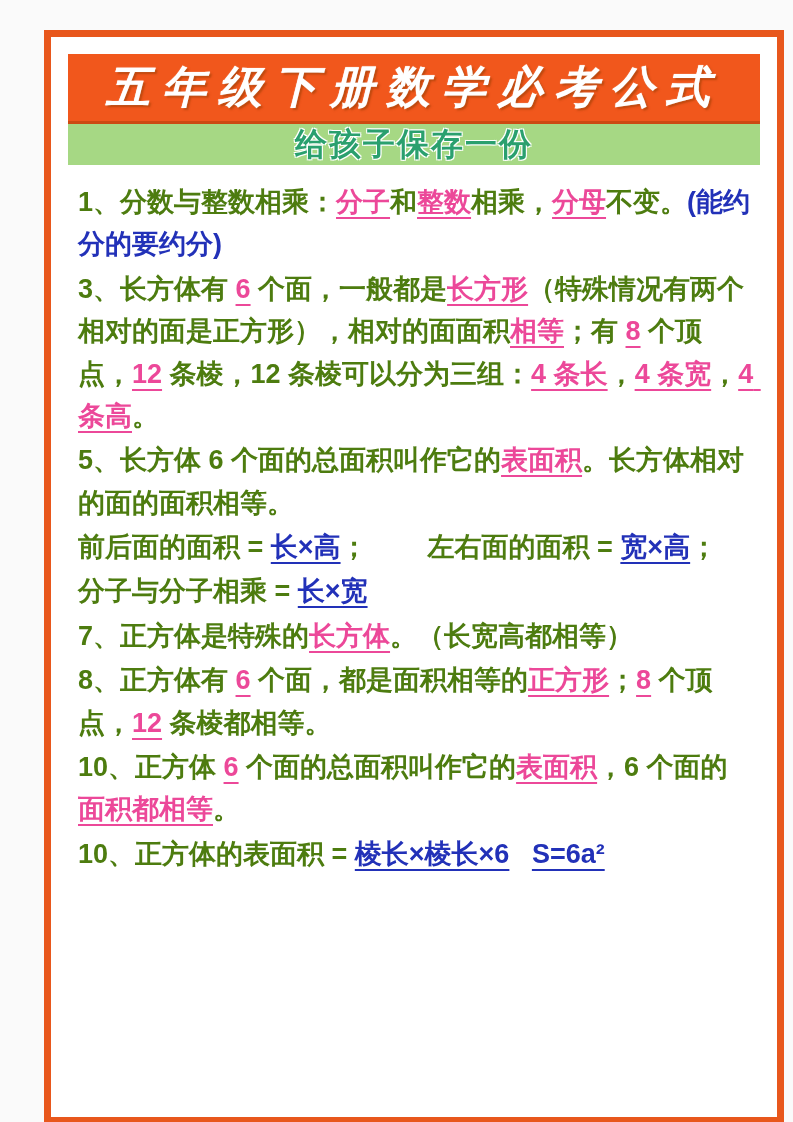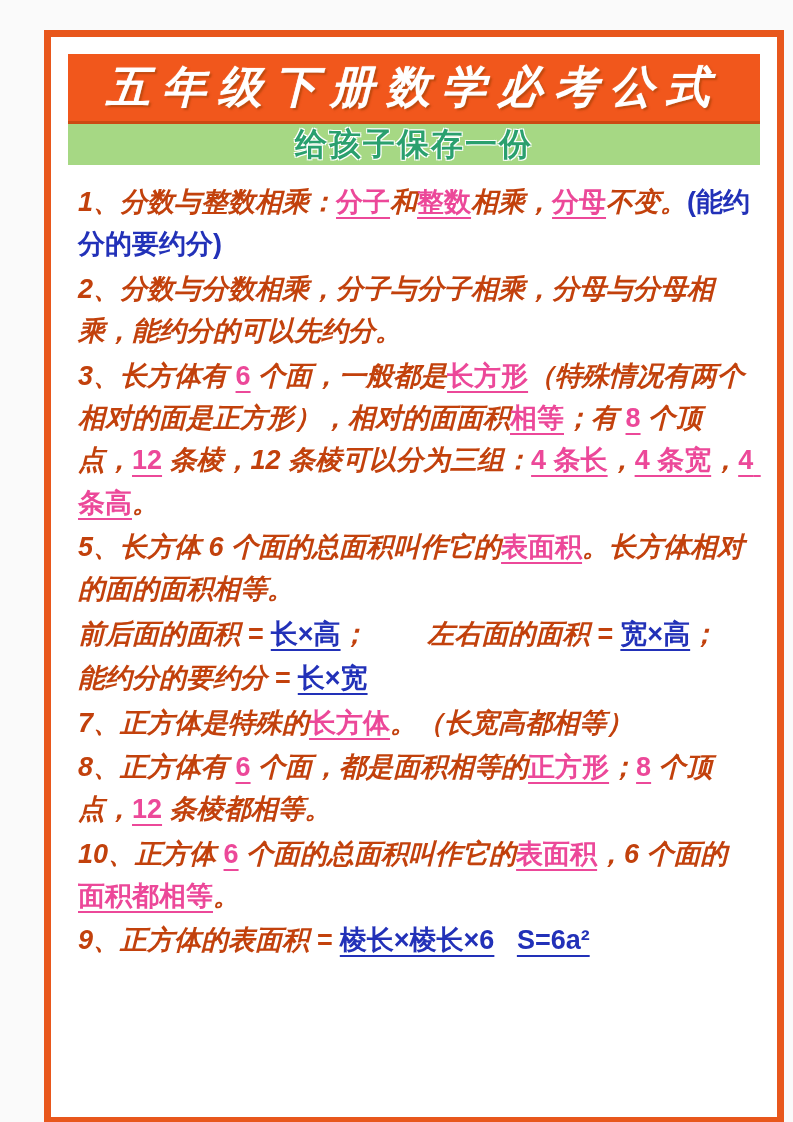--- a/index.html
+++ b/index.html
@@ -54,42 +54,41 @@
     font-weight:bold;
     color:#1b1b1b;
     line-height:1.57;
   }
   .content p{
     margin:2px 0;
     white-space:pre-wrap;
   }
   .seg-red{color:#ec4899;}
   .seg-blue{color:#2231b8;}
-  .seg-black{color:#c2410c;font-style:italic;}
+  .seg-black{color:#4d7c0f;}
   .u{
     text-decoration:underline;
     text-decoration-thickness:2px;
     text-underline-offset:6px;
   }
 </style>
 </head>
 <body>
 
 <div class="frame">
   <div class="header-banner">
     <div class="doc-title">五年级下册数学必考公式</div>
   </div>
   <div class="sub-banner">
     <div class="sub-title">给孩子保存一份</div>
   </div>
   <div class="content" id="content">
       <p><span class="seg-black">1、分数与整数相乘：</span><span class="seg-red u">分子</span><span class="seg-black">和</span><span class="seg-red u">整数</span><span class="seg-black">相乘，</span><span class="seg-red u">分母</span><span class="seg-black">不变。</span><span class="seg-blue">(能约分的要约分)</span></p>
-      <p><span class="seg-black">2、分数与分数相乘，分子与分子相乘，分母与分母相乘，能约分的可以先约分。</span></p>
       <p><span class="seg-black">3、长方体有 </span><span class="seg-red u">6</span><span class="seg-black"> 个面，一般都是</span><span class="seg-red u">长方形</span><span class="seg-black">（特殊情况有两个相对的面是正方形），相对的面面积</span><span class="seg-red u">相等</span><span class="seg-black">；有 </span><span class="seg-red u">8</span><span class="seg-black"> 个顶点，</span><span class="seg-red u">12</span><span class="seg-black"> 条棱，12 条棱可以分为三组：</span><span class="seg-red u">4 条长</span><span class="seg-black">，</span><span class="seg-red u">4 条宽</span><span class="seg-black">，</span><span class="seg-red u">4 条高</span><span class="seg-black">。</span></p>
       <p><span class="seg-black">5、长方体 6 个面的总面积叫作它的</span><span class="seg-red u">表面积</span><span class="seg-black">。长方体相对的面的面积相等。</span></p>
       <p><span class="seg-black">前后面的面积 = </span><span class="seg-blue u">长×高</span><span class="seg-black">；        左右面的面积 = </span><span class="seg-blue u">宽×高</span><span class="seg-black">；</span></p>
-      <p><span class="seg-black">能约分的要约分 = </span><span class="seg-blue u">长×宽</span></p>
+      <p><span class="seg-black">分子与分子相乘 = </span><span class="seg-blue u">长×宽</span></p>
       <p><span class="seg-black">7、正方体是特殊的</span><span class="seg-red u">长方体</span><span class="seg-black">。（长宽高都相等）</span></p>
       <p><span class="seg-black">8、正方体有 </span><span class="seg-red u">6</span><span class="seg-black"> 个面，都是面积相等的</span><span class="seg-red u">正方形</span><span class="seg-black">；</span><span class="seg-red u">8</span><span class="seg-black"> 个顶点，</span><span class="seg-red u">12</span><span class="seg-black"> 条棱都相等。</span></p>
       <p><span class="seg-black">10、正方体 </span><span class="seg-red u">6</span><span class="seg-black"> 个面的总面积叫作它的</span><span class="seg-red u">表面积</span><span class="seg-black">，6 个面的</span><span class="seg-red u">面积都相等</span><span class="seg-black">。</span></p>
-      <p><span class="seg-black">9、正方体的表面积 = </span><span class="seg-blue u">棱长×棱长×6</span><span class="seg-black">   </span><span class="seg-blue u">S=6a²</span></p>
+      <p><span class="seg-black">10、正方体的表面积 = </span><span class="seg-blue u">棱长×棱长×6</span><span class="seg-black">   </span><span class="seg-blue u">S=6a²</span></p>
     </div>
 </div>
 
 </body></html>

